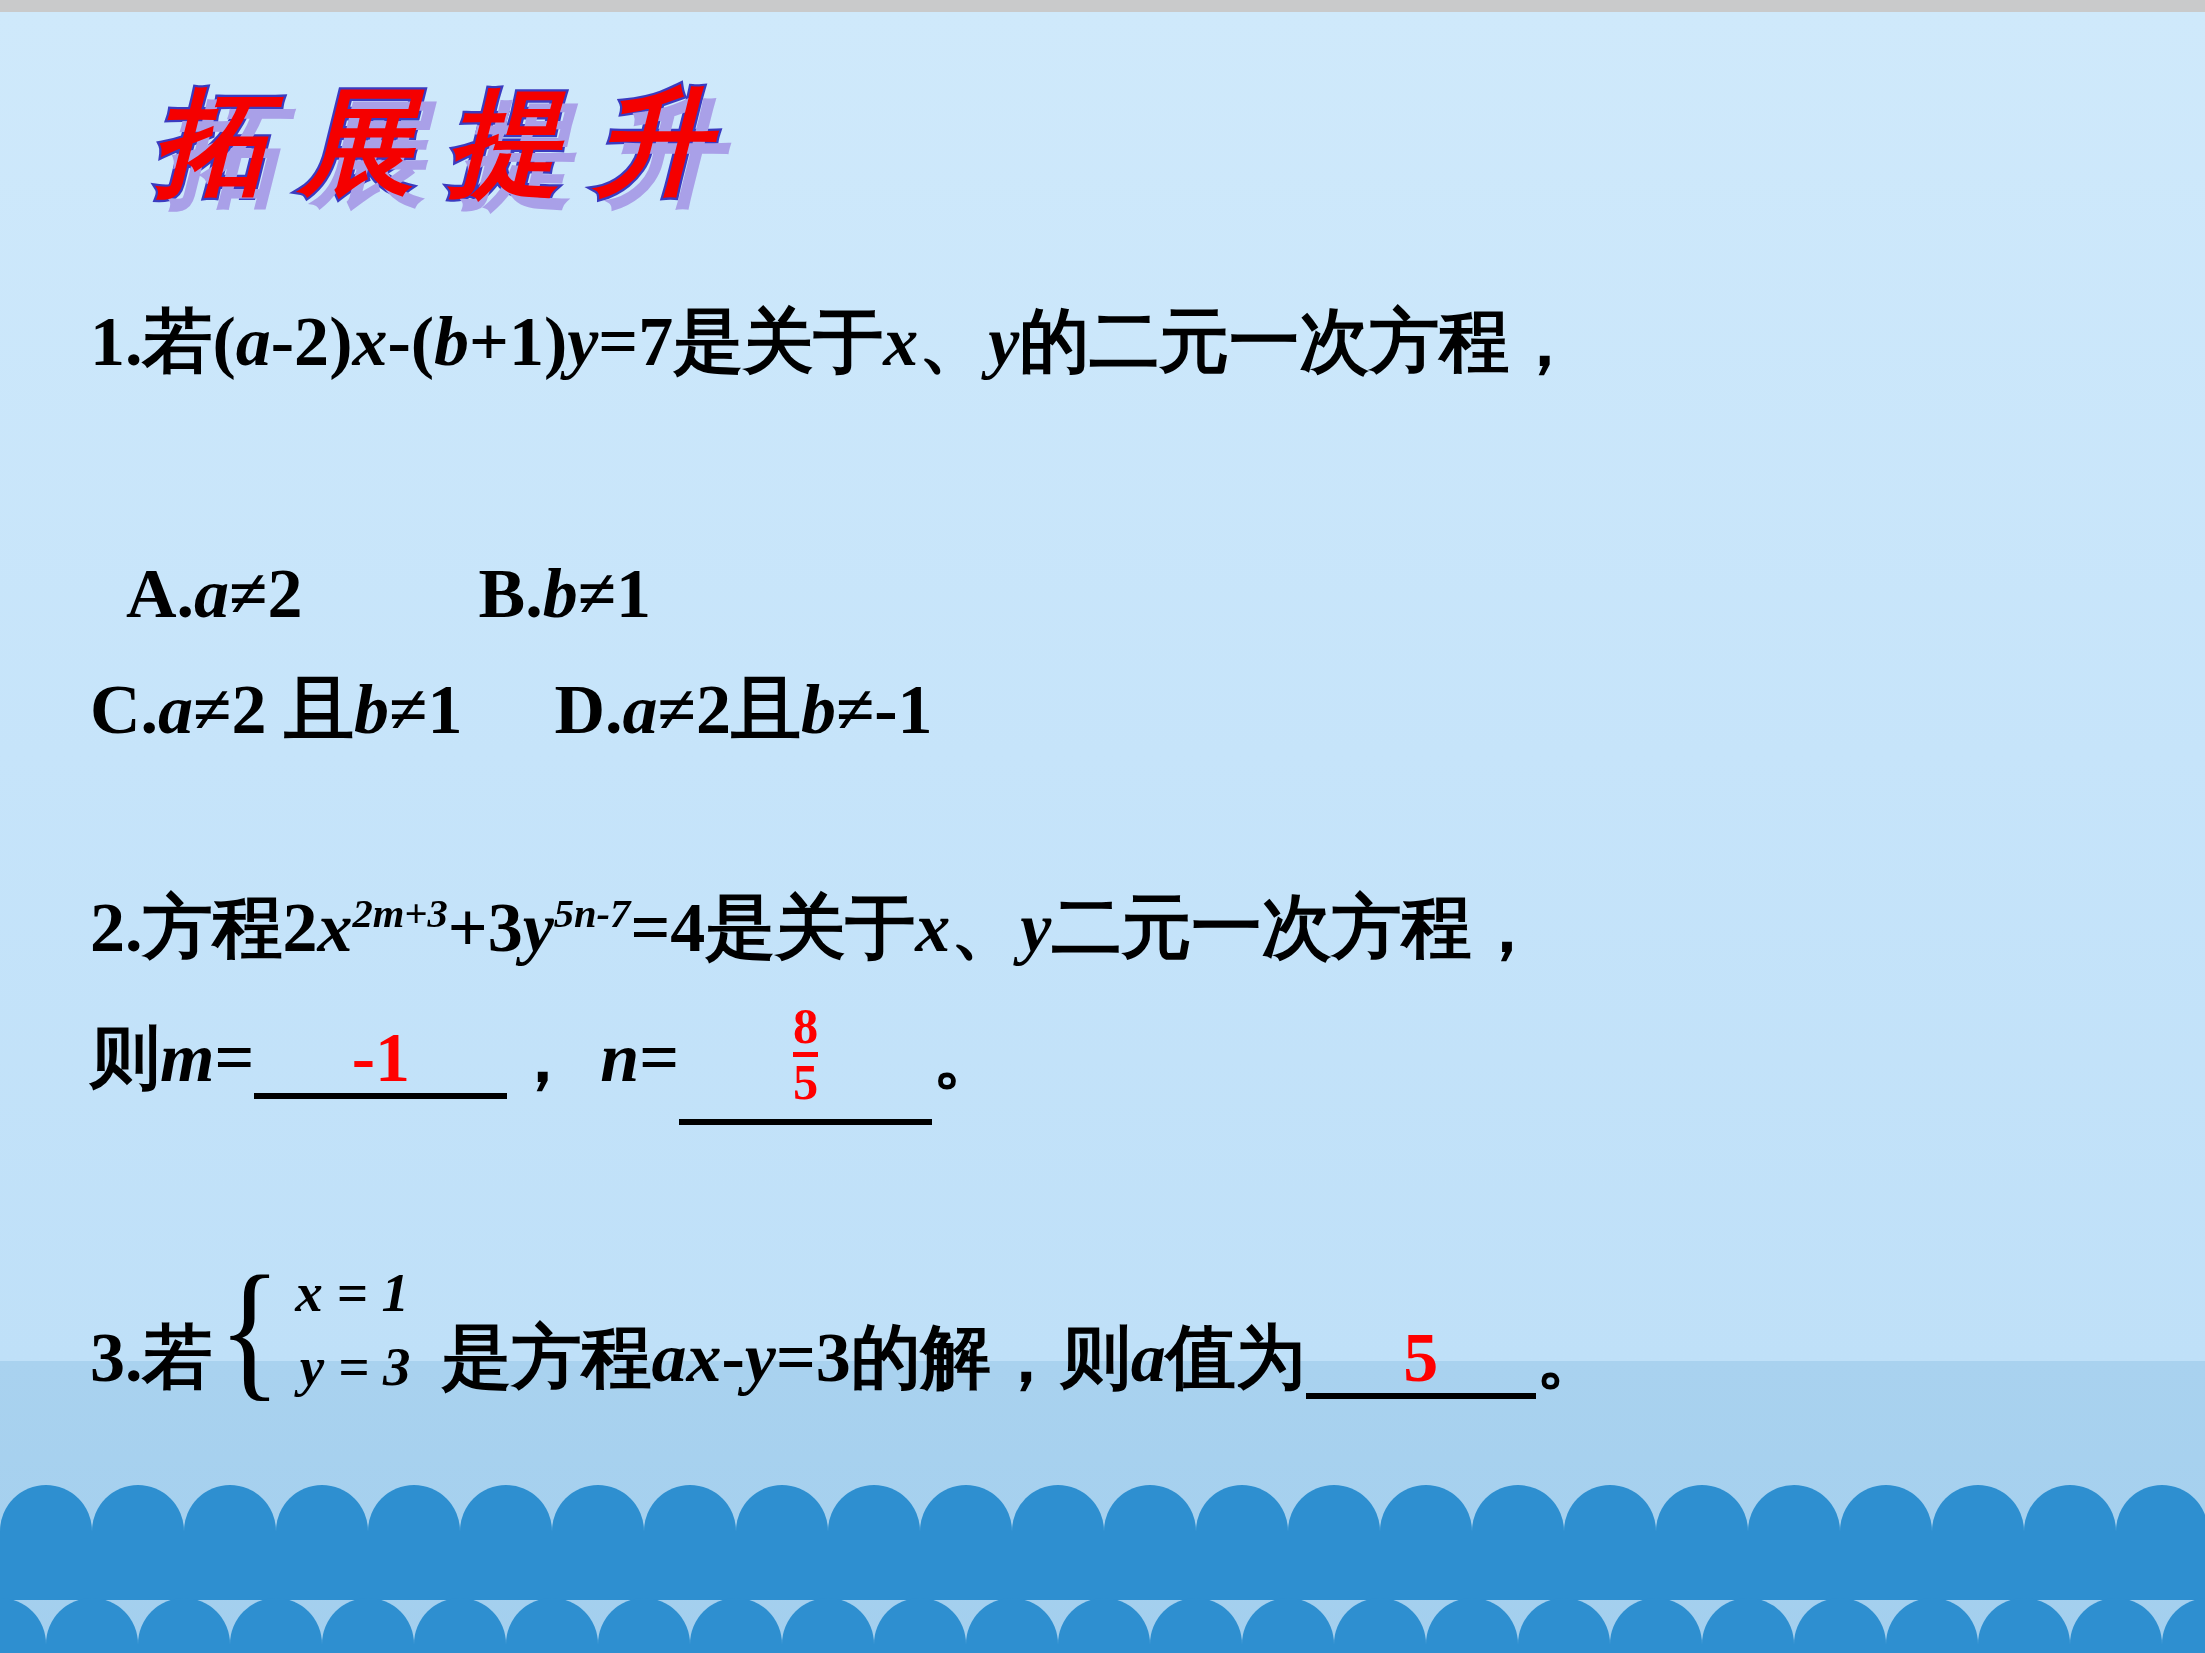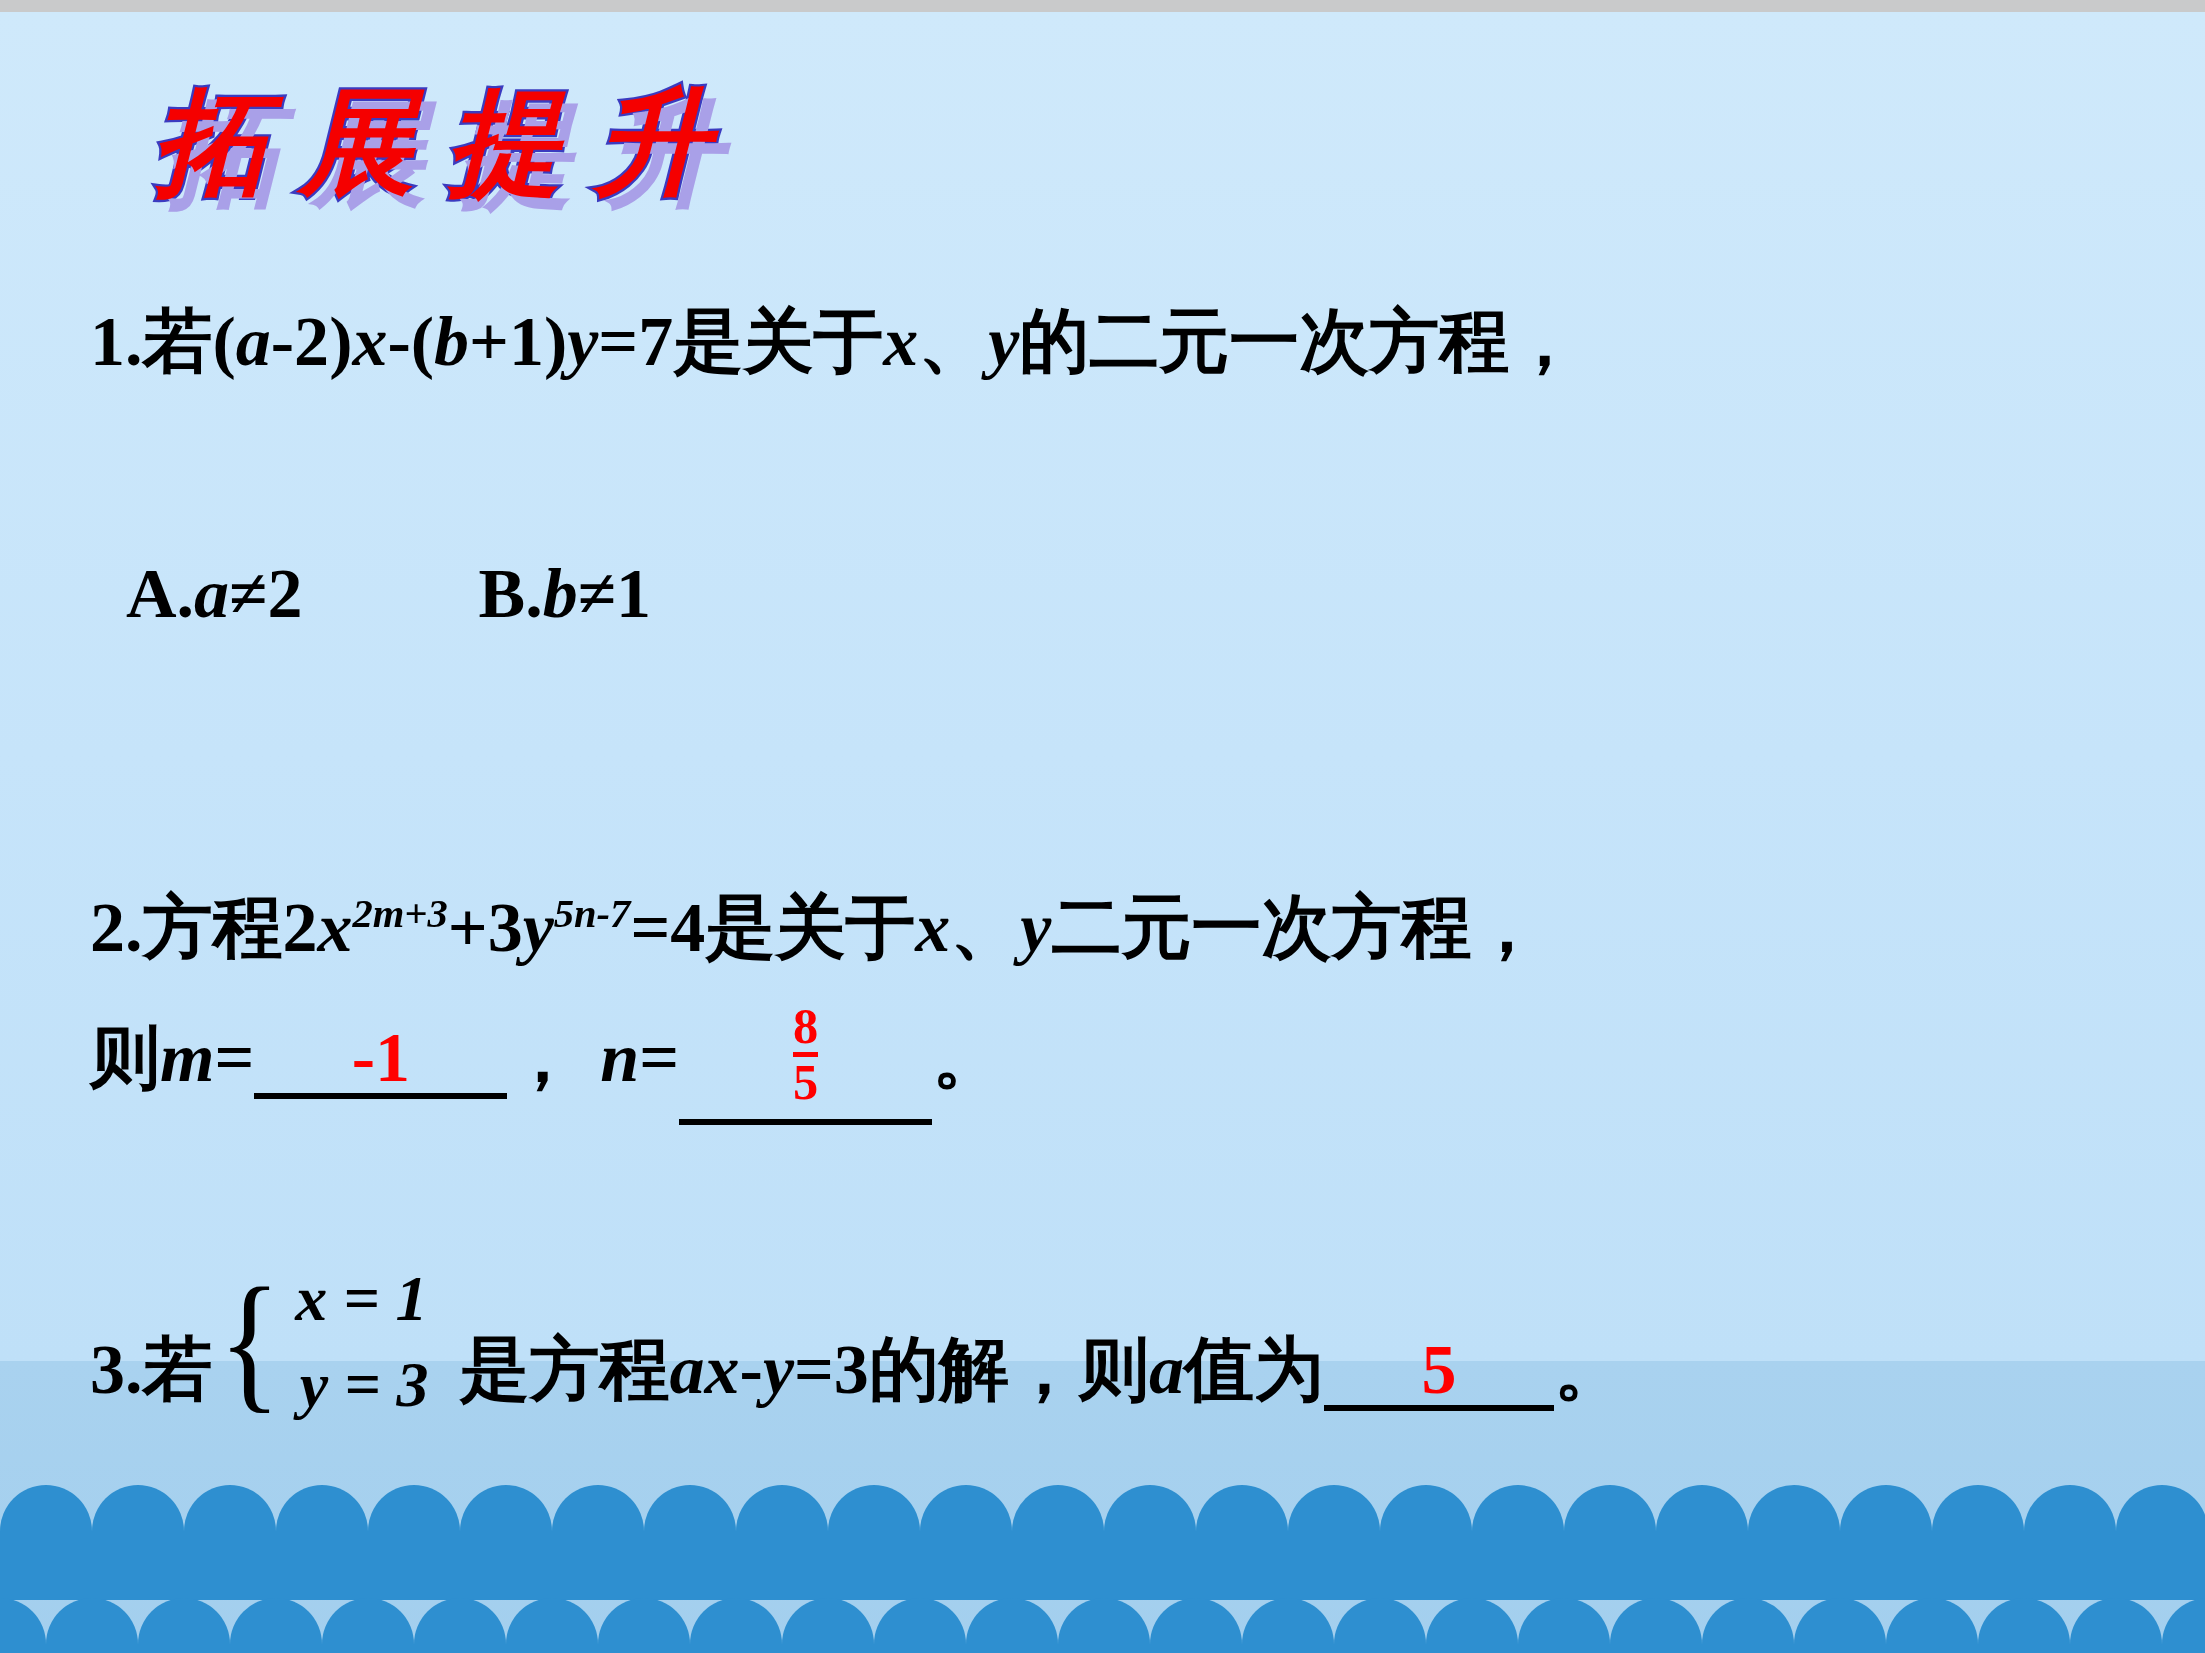--- a/index.html
+++ b/index.html
@@ -149,21 +149,21 @@
     font-family: "Liberation Serif", "DejaVu Serif", serif;
     font-size: 153px;
     font-weight: 400;
     line-height: 0.62;
     display: inline-block;
     transform: scaleX(0.85);
     color: #000;
   }
   .sys-rows {
     display: inline-block;
-    font-size: 64px;
+    font-size: 55px;
     line-height: 1.35;
     padding-left: 9.2px;
   }
   .sys-rows .row2 { padding-left: 4.6px; }
 </style>
 </head>
 <body>
 
 <div id="slide">
 
@@ -184,20 +184,23 @@
 
   <div class="q" id="q1l1">
     <span class="mn">1.</span><span class="cn">若</span><span class="mn">(</span><span class="mi">a</span><span class="mn">-2</span><span class="mn">)</span><span class="mi">x</span><span class="mn">-</span><span class="mn">(</span><span class="mi">b</span><span class="mn">+1</span><span class="mn">)</span><span class="mi">y</span><span class="mn">=7</span><span class="cn">是关于</span><span class="mi">x</span><span class="cn">、</span><span class="mi">y</span><span class="cn">的二元一次方程，</span>
   </div>
 
 
   <div class="q" id="q1l3">
     <span class="mn">A.</span><span class="mi">a</span><span class="mn">≠2</span><span class="opt-gap"></span><span class="mn">B.</span><span class="mi">b</span><span class="mn">≠1</span>
   </div>
 
+  <div class="q" id="q1l4">
+    <span class="mn">C.</span><span class="mi">a</span><span class="mn">≠2 </span><span class="cn">且</span><span class="mi">b</span><span class="mn">≠1</span><span class="opt-gap-sm"></span><span class="mn">D.</span><span class="mi">a</span><span class="mn">≠2</span><span class="cn">且</span><span class="mi">b</span><span class="mn">≠-1</span>
+  </div>
 
   <div class="q" id="q2l1">
     <span class="mn">2.</span><span class="cn">方程</span><span class="mn">2</span><span class="mi">x</span><span class="mi sup">2m+3</span><span class="mn">+</span><span class="mn">3</span><span class="mi">y</span><span class="mi sup">5n-7</span><span class="mn">=4</span><span class="cn">是关于</span><span class="mi">x</span><span class="cn">、</span><span class="mi">y</span><span class="cn">二元一次方程，</span>
   </div>
 
   <div class="q" id="q2l2">
     <span class="cn">则</span><span class="mi">m</span><span class="mn">=</span><span class="blank" style="width:253px"><span class="ans">-1</span></span><span class="cn">，</span><span style="display:inline-block;width:23px"></span><span class="mi">n</span><span class="mn">=</span><span class="blank" style="width:253px"><span class="frac"><span class="num">8</span><span class="den">5</span></span></span><span class="cn">。</span>
   </div>
 
   <div class="q" id="q3l1">

